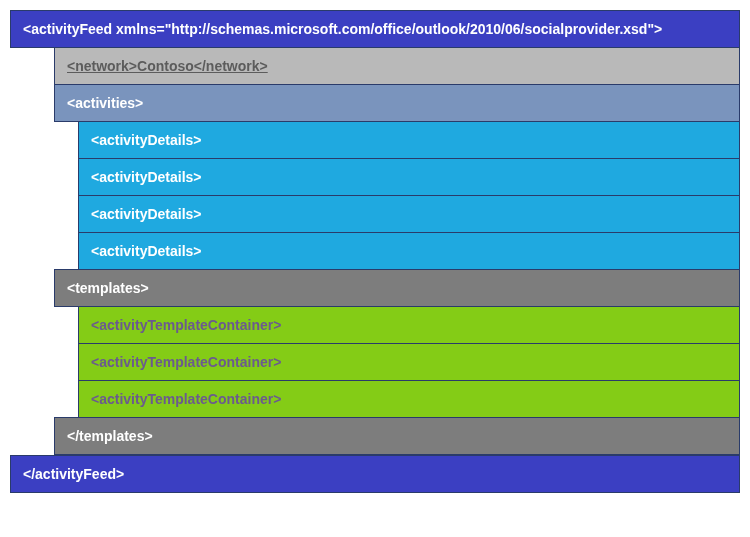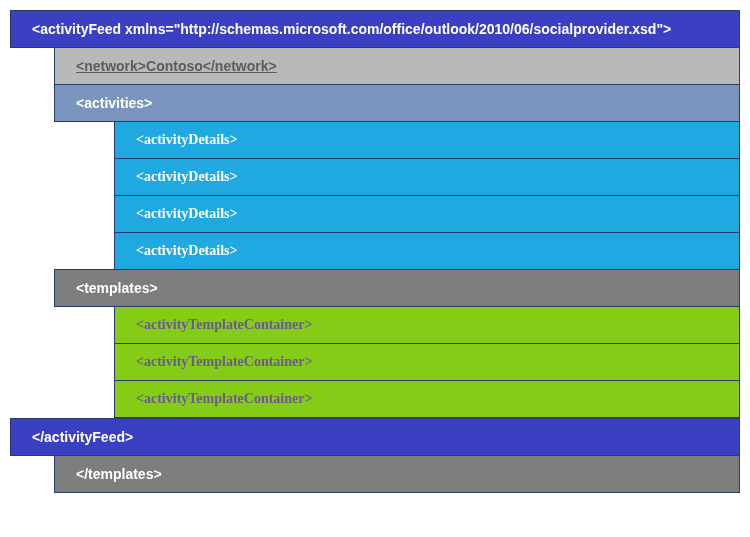--- a/index.html
+++ b/index.html
@@ -8,36 +8,35 @@
     background: #fff;
     font-family: Arial, Helvetica, sans-serif;
     font-size: 14px;
     font-weight: bold;
     color: #fff;
   }
   .stage {
     width: 730px;
   }
   .row {
-    padding: 10px 21px;
+    padding: 10px 12px;
     border: 1px solid #2a3b6a;
     margin-top: -1px;
     box-sizing: border-box;
   }
   .root {
     background: #3b3fc2;
     color: #fff;
     margin-top: 0;
   }
   .indent1 {
     margin-left: 44px;
   }
   .indent2 {
-    margin-left: 104px;
-    font-family: Liberation Serif, serif;
+    margin-left: 68px;
   }
   .network {
     background: #b9b9b9;
     color: #5c5c5c;
     text-decoration: underline;
   }
   .activities {
     background: #7a94bd;
     color: #fff;
   }
@@ -70,17 +69,17 @@
   <div class="row detail indent2">&lt;activityDetails&gt;</div>
   <div class="row detail indent2">&lt;activityDetails&gt;</div>
 
 
   <div class="row templates indent1">&lt;templates&gt;</div>
 
   <div class="row templateItem indent2">&lt;activityTemplateContainer&gt;</div>
   <div class="row templateItem indent2">&lt;activityTemplateContainer&gt;</div>
   <div class="row templateItem indent2">&lt;activityTemplateContainer&gt;</div>
 
+  <div class="row templates indent1">&lt;/templates&gt;</div>
+
   <div class="row root">&lt;/activityFeed&gt;</div>
-
-  <div class="row templates indent1">&lt;/templates&gt;</div>
 
 </div>
 
 </body></html>

